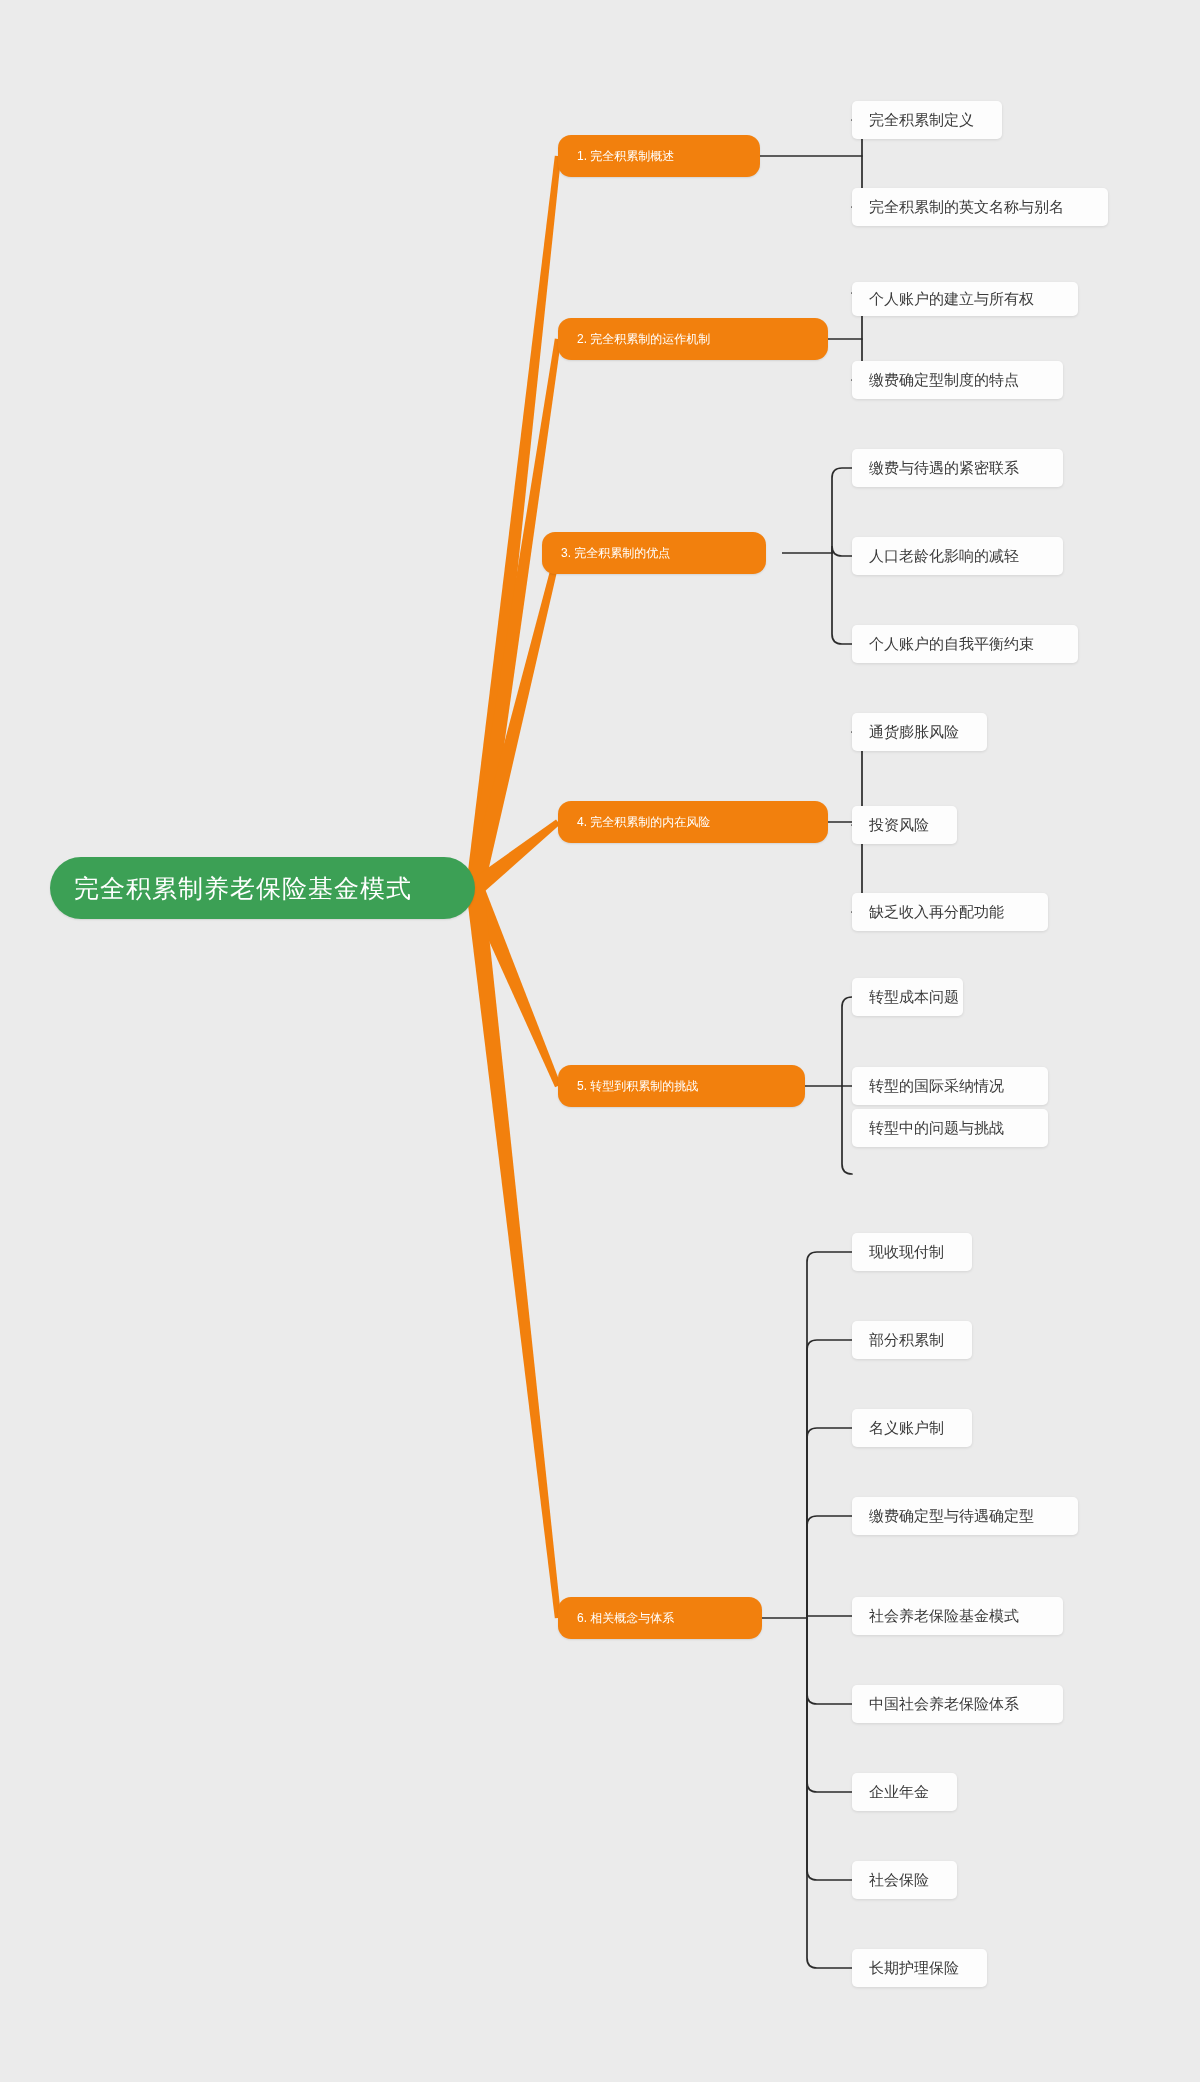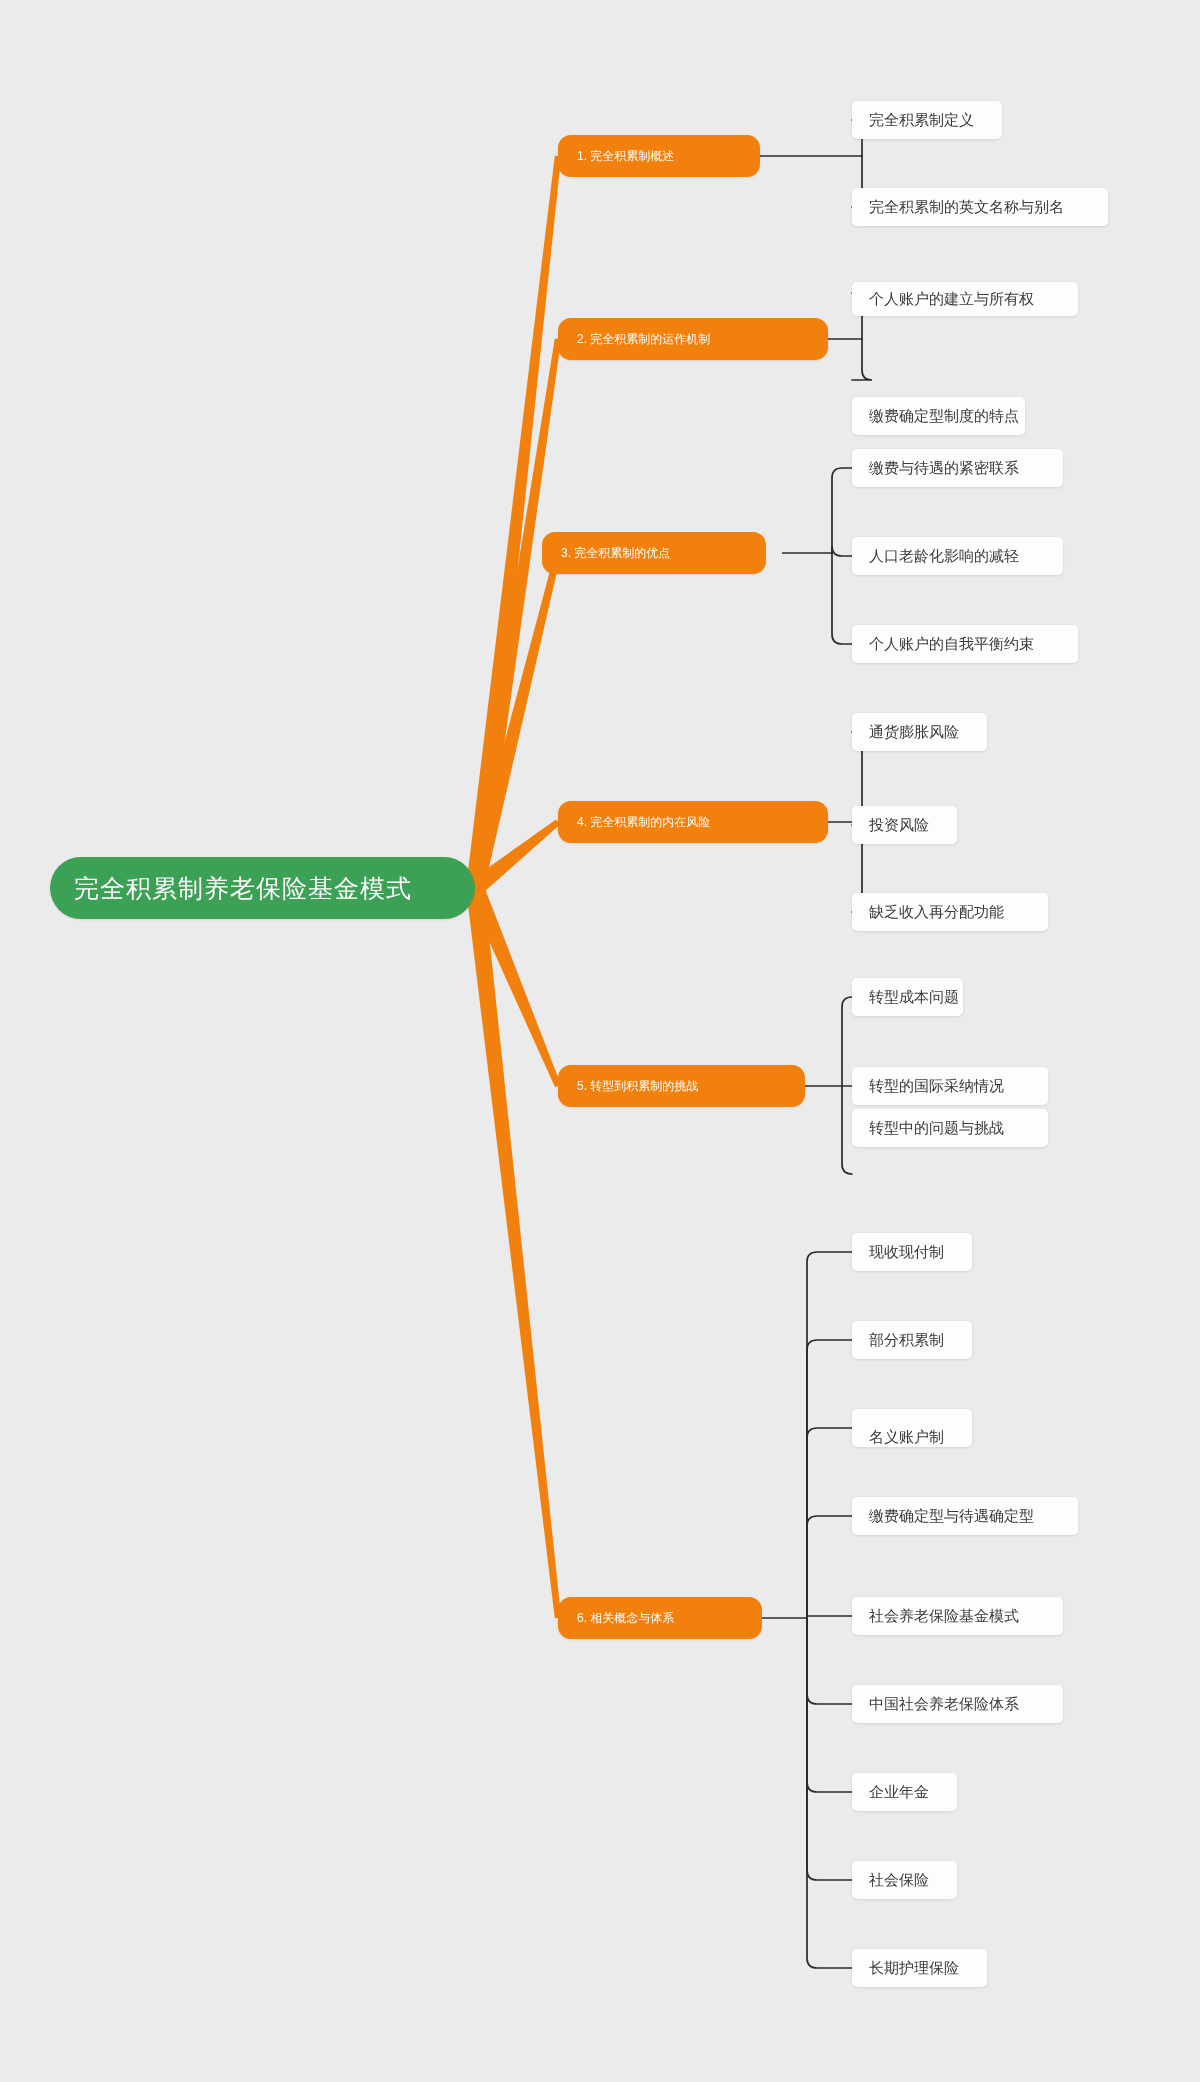--- a/index.html
+++ b/index.html
@@ -107,21 +107,21 @@
     </div>
     <div class="node leaf" style="left: 852px; top: 188px; width: 256px; height: 38px;">
       <span>完全积累制的英文名称与别名</span>
     </div>
     <div class="node branch" style="left: 558px; top: 318px; width: 270px; height: 42px;">
       <span>2. 完全积累制的运作机制</span>
     </div>
     <div class="node leaf" style="left: 852px; top: 274px; width: 226px; height: 34px; margin-top: 8px;">
       <span>个人账户的建立与所有权</span>
     </div>
-    <div class="node leaf" style="left: 852px; top: 361px; width: 173px; height: 38px; margin-top: 36px;">
+    <div class="node leaf" style="left: 852px; top: 361px; width: 211px; height: 38px;">
       <span>缴费确定型制度的特点</span>
     </div>
     <div class="node branch" style="left: 542px; top: 532px; width: 224px; height: 42px;">
       <span>3. 完全积累制的优点</span>
     </div>
     <div class="node leaf" style="left: 852px; top: 449px; width: 211px; height: 38px; text-align: right;">
       <span>缴费与待遇的紧密联系</span>
     </div>
     <div class="node leaf" style="left: 852px; top: 537px; width: 211px; height: 38px;">
       <span>人口老龄化影响的减轻</span>
@@ -155,21 +155,21 @@
     </div>
     <div class="node branch" style="left: 558px; top: 1597px; width: 204px; height: 42px;">
       <span>6. 相关概念与体系</span>
     </div>
     <div class="node leaf" style="left: 852px; top: 1233px; width: 120px; height: 38px;">
       <span>现收现付制</span>
     </div>
     <div class="node leaf" style="left: 852px; top: 1321px; width: 120px; height: 38px;">
       <span>部分积累制</span>
     </div>
-    <div class="node leaf" style="left: 852px; top: 1409px; width: 120px; height: 38px; align-items: flex-end;">
+    <div class="node leaf" style="left: 852px; top: 1409px; width: 120px; height: 38px;">
       <span>名义账户制</span>
     </div>
     <div class="node leaf" style="left: 852px; top: 1497px; width: 226px; height: 38px;">
       <span>缴费确定型与待遇确定型</span>
     </div>
     <div class="node leaf" style="left: 852px; top: 1597px; width: 211px; height: 38px;">
       <span>社会养老保险基金模式</span>
     </div>
     <div class="node leaf" style="left: 852px; top: 1685px; width: 211px; height: 38px;">
       <span>中国社会养老保险体系</span>

